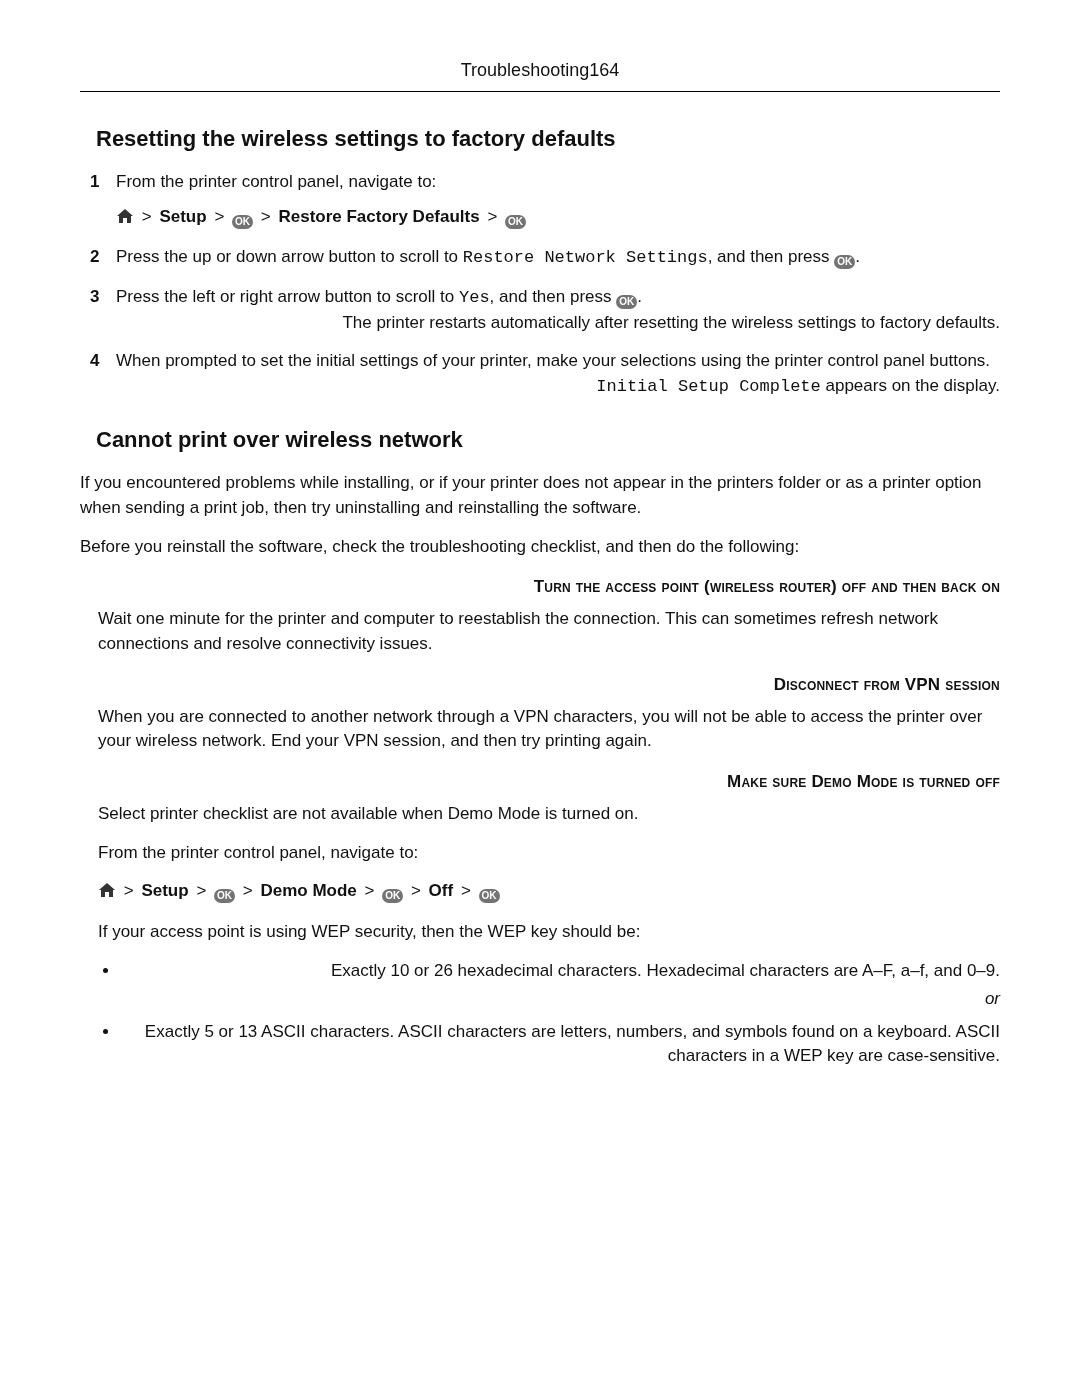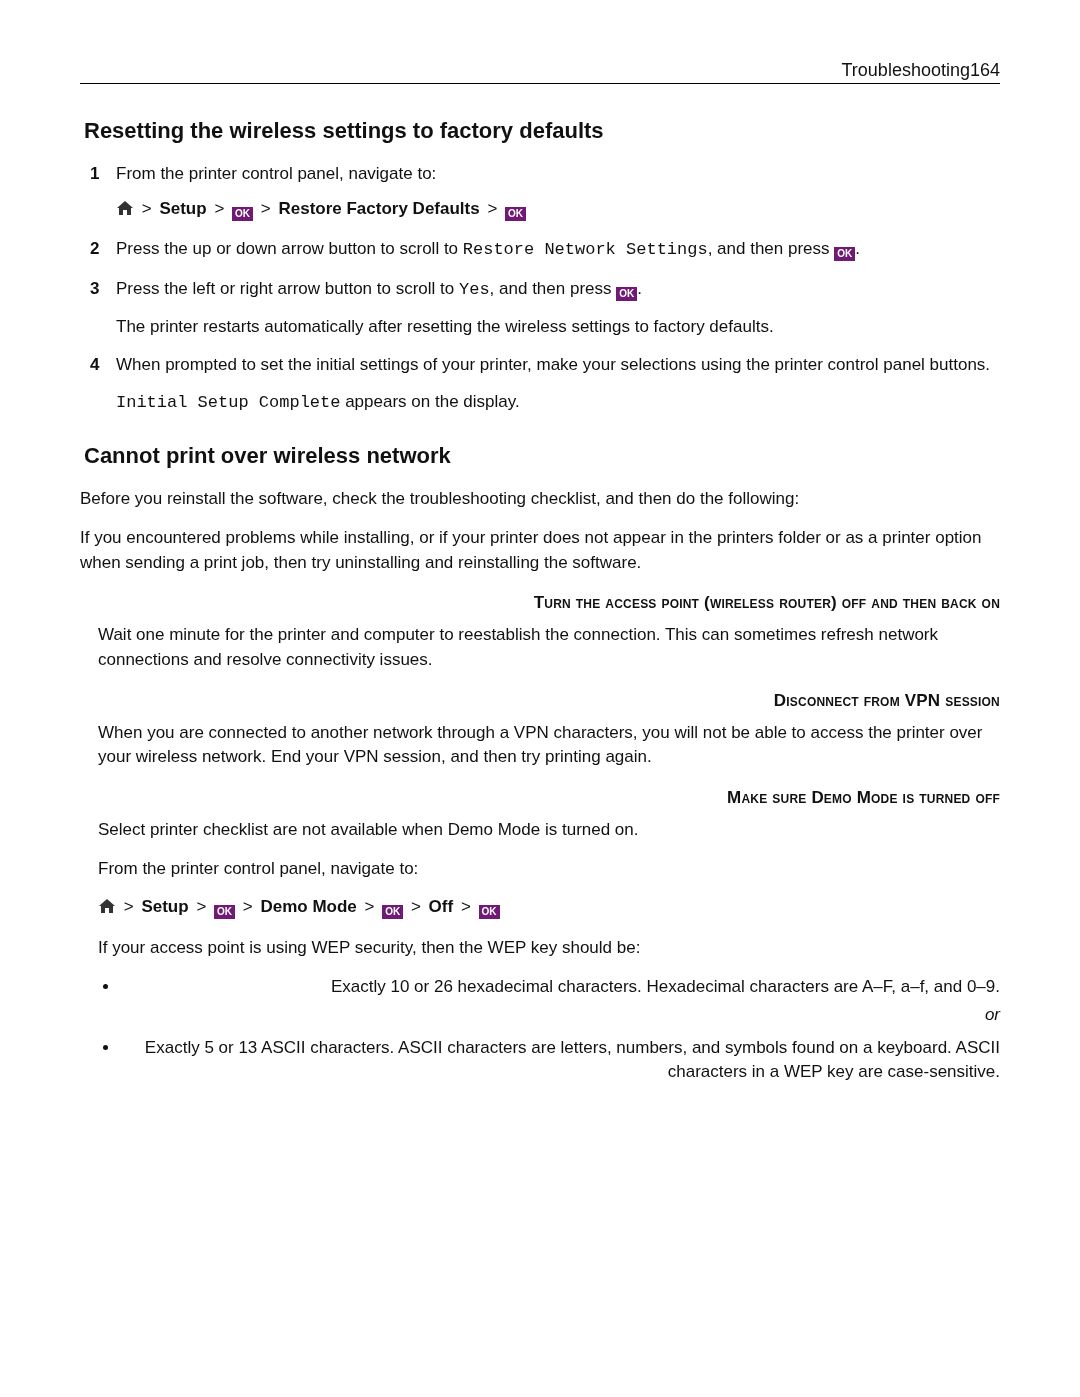--- a/index.html
+++ b/index.html
@@ -8,30 +8,30 @@
     background: #fff;
     font-family: "Segoe UI", "Helvetica Neue", Arial, sans-serif;
     color: #111;
     width: 1080px;
   }
   .page {
     padding: 60px 80px 100px 80px;
   }
   .hdr {
     display: flex;
-    justify-content: flex-end;
+    justify-content: center;
     border-bottom: 1px solid #000;
-    padding-bottom: 2px;
+    padding-bottom: 10px;
     font-size: 18px;
     margin-bottom: 34px;
   }
   .h-sec {
     font-size: 22px;
     font-weight: bold;
-    margin: 0 0 18px 4px;
+    margin: 0 0 18px 16px;
   }
   ol.steps {
     list-style: none;
     padding: 0;
     margin: 0 0 28px 0;
     counter-reset: step;
   }
   ol.steps > li {
     counter-increment: step;
     position: relative;
@@ -71,46 +71,46 @@
     font-family: "Courier New", monospace;
     font-weight: normal;
   }
   .home-icon {
     display: inline-block;
     vertical-align: -2px;
   }
   .ok-icon {
     display: inline-block;
     vertical-align: -3px;
-    background: #701a75;
+    background: #737373;
     color: #fff;
     font-size: 10px;
     font-weight: bold;
     padding: 2px 3px 2px 3px;
-    border-radius: 0;
+    border-radius: 7px;
     line-height: 1;
     font-family: Arial, sans-serif;
   }
   ul.bullets {
     list-style: disc;
     padding-left: 40px;
     margin: 6px 0 0 0;
     font-size: 17px;
     text-align: right;
   }
   ul.bullets > li {
     margin-bottom: 8px;
     line-height: 1.45;
   }
   .or {
     font-style: italic;
     margin: 4px 0 4px 0;
   }
   .gt { padding: 0 3px; }
-  .step-extra { margin-top: 12px; }
+  .step-extra { margin-top: 0; text-align: right; }
 </style>
 </head>
 <body>
 
 <div class="page">
 
   <div class="hdr">
     <span>Troubleshooting</span>
     <span>164</span>
   </div>
@@ -149,22 +149,22 @@
     <li>
       <span>When prompted to set the initial settings of your printer, make your selections using the printer control panel buttons.</span>
       <div class="step-extra">
         <span class="mono">Initial Setup Complete</span><span> appears on the display.</span>
       </div>
     </li>
   </ol>
 
   <h2 class="h-sec">Cannot print over wireless network</h2>
 
+  <p class="para">If you encountered problems while installing, or if your printer does not appear in the printers folder or as a printer option when sending a print job, then try uninstalling and reinstalling the software.</p>
   <p class="para">Before you reinstall the software, check the troubleshooting checklist, and then do the following:</p>
-  <p class="para">If you encountered problems while installing, or if your printer does not appear in the printers folder or as a printer option when sending a print job, then try uninstalling and reinstalling the software.</p>
 
   <div class="smallcaps">Turn the access point (wireless router) off and then back on</div>
   <p class="para indent">Wait one minute for the printer and computer to reestablish the connection. This can sometimes refresh network connections and resolve connectivity issues.</p>
 
   <div class="smallcaps">Disconnect from VPN session</div>
   <p class="para indent">When you are connected to another network through a VPN characters, you will not be able to access the printer over your wireless network. End your VPN session, and then try printing again.</p>
 
   <div class="smallcaps">Make sure Demo Mode is turned off</div>
   <p class="para indent">Select printer checklist are not available when Demo Mode is turned on.</p>
   <p class="para indent">From the printer control panel, navigate to:</p>

